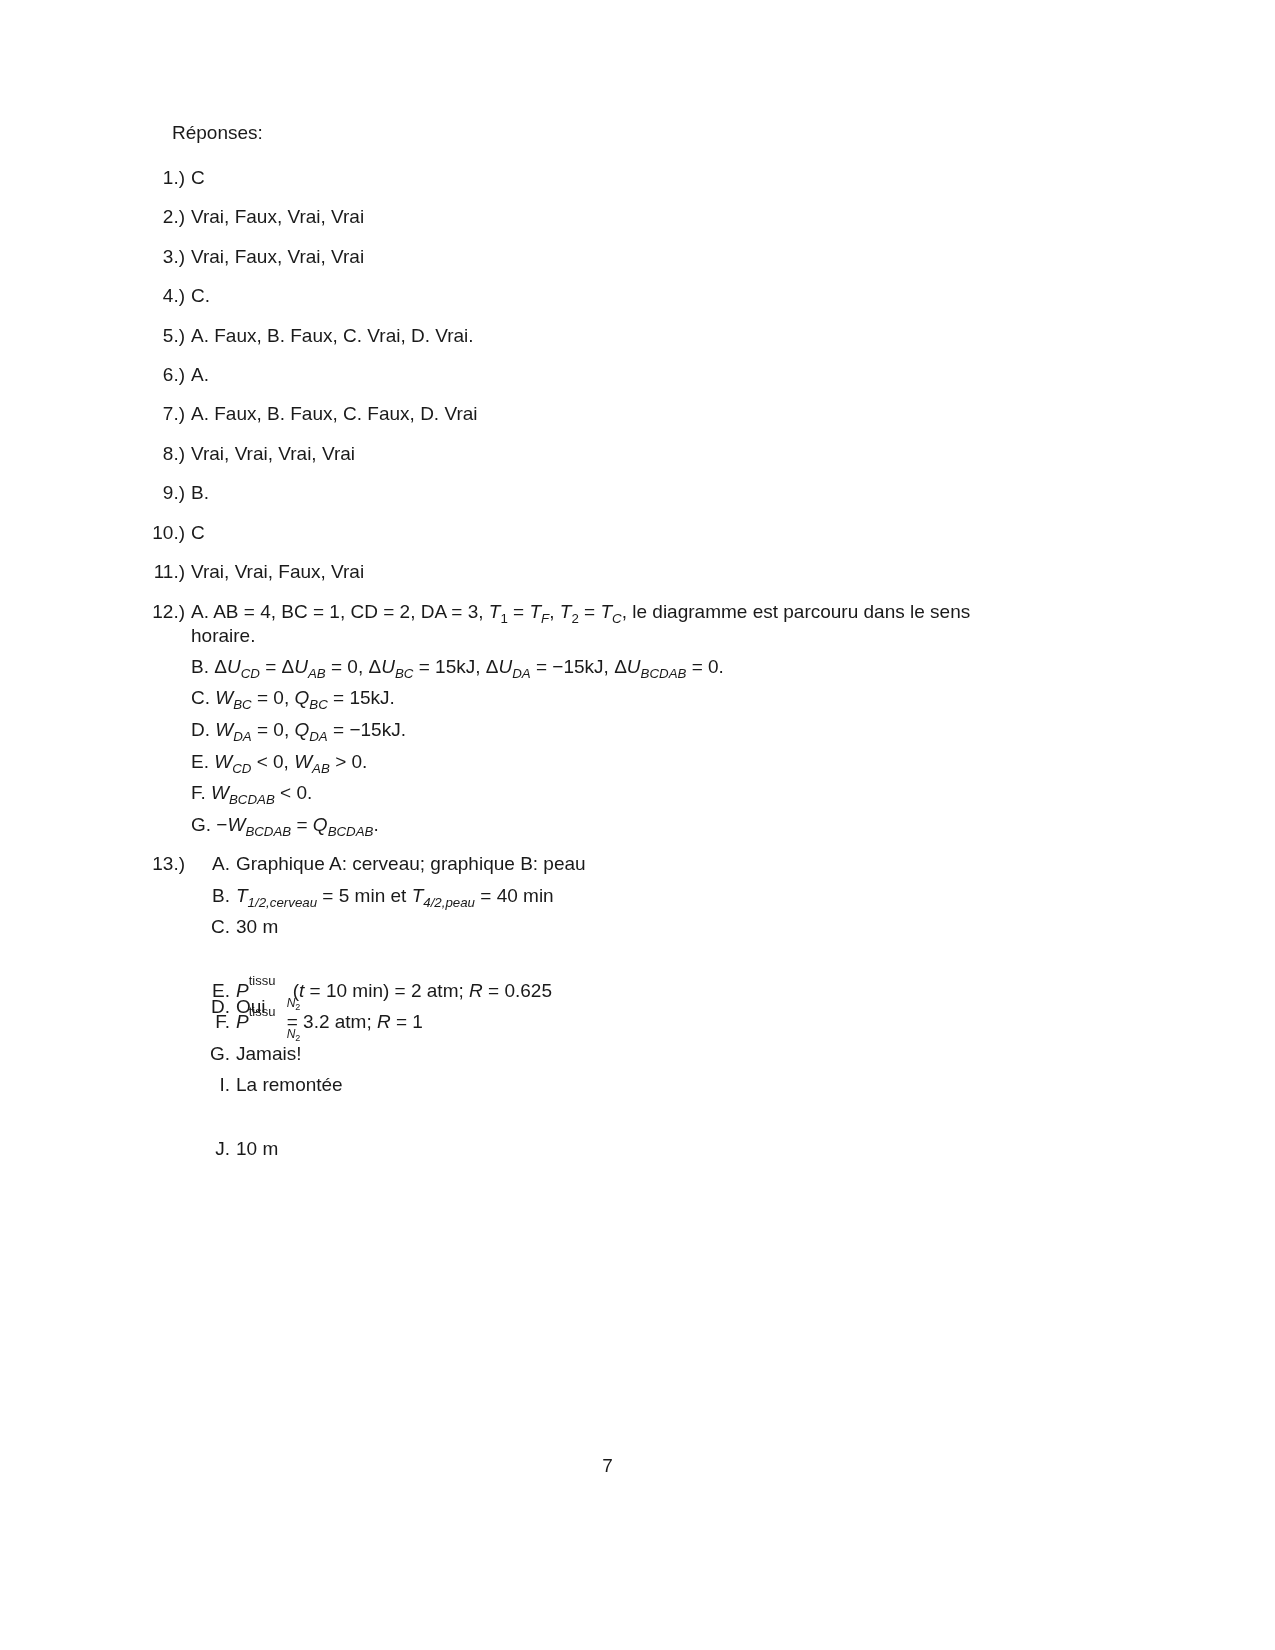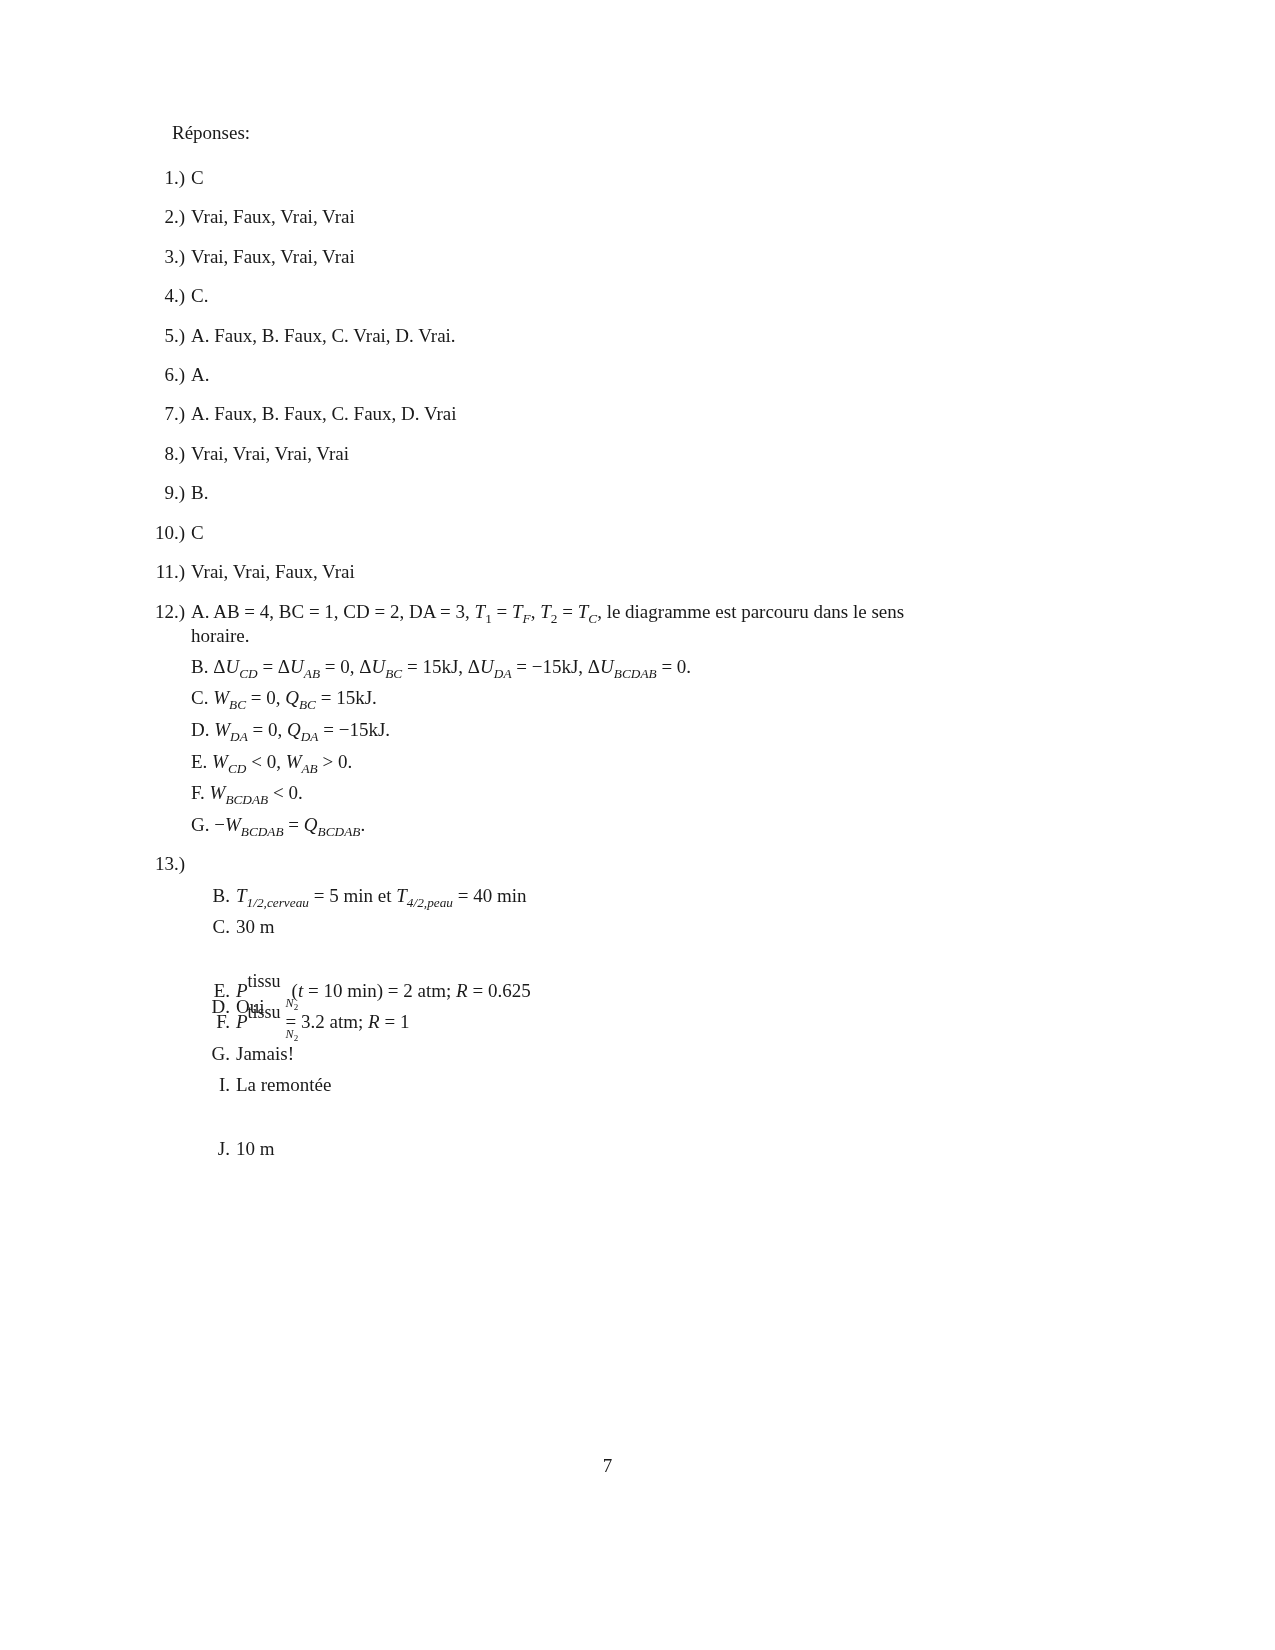--- a/index.html
+++ b/index.html
@@ -1,29 +1,29 @@
 <!DOCTYPE html>
 <html><head>
 <meta charset="utf-8">
 <style>
   html, body { margin: 0; padding: 0; background: #ffffff; }
   body { width: 1275px; height: 1650px; position: relative; font-family: "DejaVu Serif", "Liberation Serif", serif; color: #1a1a1a; }
-  .page { position: absolute; left: 0; top: 0; width: 1204px; height: 1650px; font-family: Liberation Serif, serif; font-size: 19px; }
+  .page { position: absolute; left: 0; top: 0; width: 1204px; height: 1650px; font-family: Liberation Sans, sans-serif; font-size: 19px; }
   .heading { position: absolute; left: 172px; top: 122px; }
   .item { position: absolute; left: 140px; width: 960px; line-height: 24px; }
   .num { position: absolute; left: 0; width: 45px; text-align: right; }
   .body { position: absolute; left: 51px; width: 895px; }
   .sub { position: absolute; left: 51px; line-height: 24px; white-space: nowrap; }
   .i { font-style: italic; }
   sub, sup { font-size: 70%; line-height: 0; }
   .sub13 { position: absolute; left: 190px; line-height: 24px; white-space: nowrap; }
   .sub13 .lbl { display: inline-block; width: 40px; text-align: right; margin-right: 6px; }
   .pn { position: absolute; left: 0; width: 1215px; text-align: center; top: 1455px; }
   .stack { display: inline-block; position: relative; vertical-align: baseline; }
-  .stack .sp { position: absolute; left: 100%; top: -10px; font-size: 18px; }
+  .stack .sp { position: absolute; left: 100%; top: -10px; font-size: 13px; }
   .stack .sb { position: absolute; left: 100%; top: 12px; font-size: 12px; font-style: italic; margin-left: 38px; }
 </style>
 </head>
 <body>
 
 <div class="page">
 
   <div class="heading">Réponses:</div>
 
   <div class="item" style="top:166px">
@@ -91,20 +91,23 @@
   <div class="item" style="top:781px">
     <span class="sub">F. <span class="i">W</span><sub class="i">BCDAB</sub> &lt; 0.</span>
   </div>
   <div class="item" style="top:813px">
     <span class="sub">G. −<span class="i">W</span><sub class="i">BCDAB</sub> = <span class="i">Q</span><sub class="i">BCDAB</sub>.</span>
   </div>
 
   <div class="item" style="top:852px">
     <span class="num">13.)</span>
   </div>
+  <div class="sub13" style="top:852px">
+    <span class="lbl">A.</span><span>Graphique A: cerveau; graphique B: peau</span>
+  </div>
   <div class="sub13" style="top:884px">
     <span class="lbl">B.</span><span class="i">T</span><sub class="i">1/2,cerveau</sub> = 5 min et <span class="i">T</span><sub class="i">4/2,peau</sub> = 40 min
   </div>
   <div class="sub13" style="top:915px">
     <span class="lbl">C.</span><span>30 m</span>
   </div>
   <div class="sub13" style="top:995px">
     <span class="lbl">D.</span><span>Oui</span>
   </div>
   <div class="sub13" style="top:979px">

